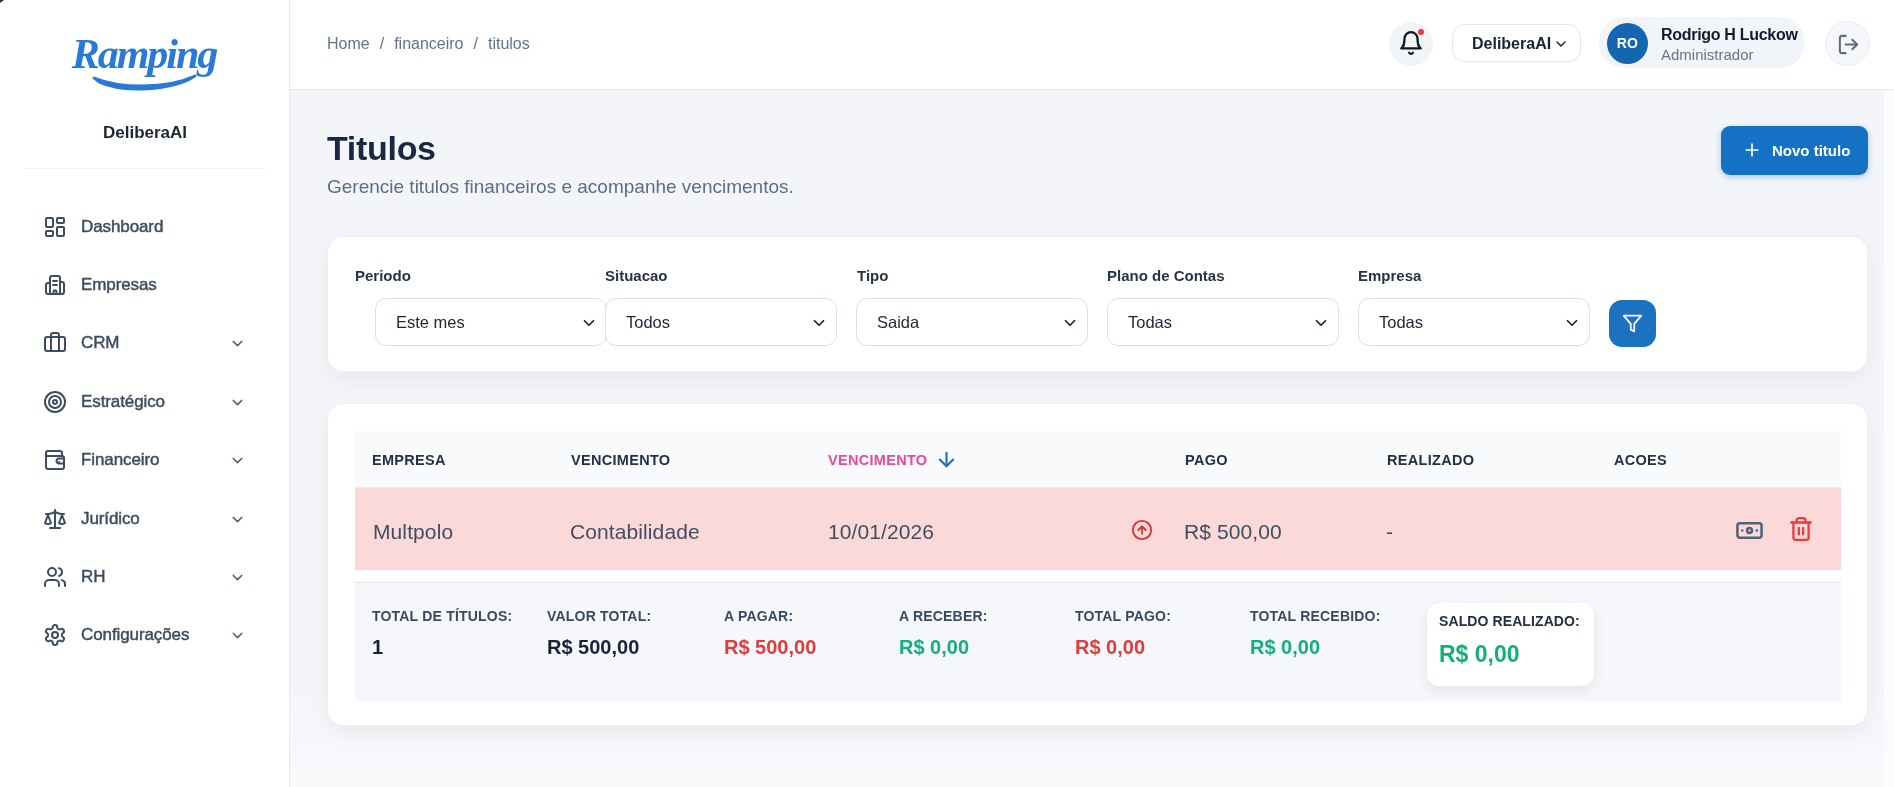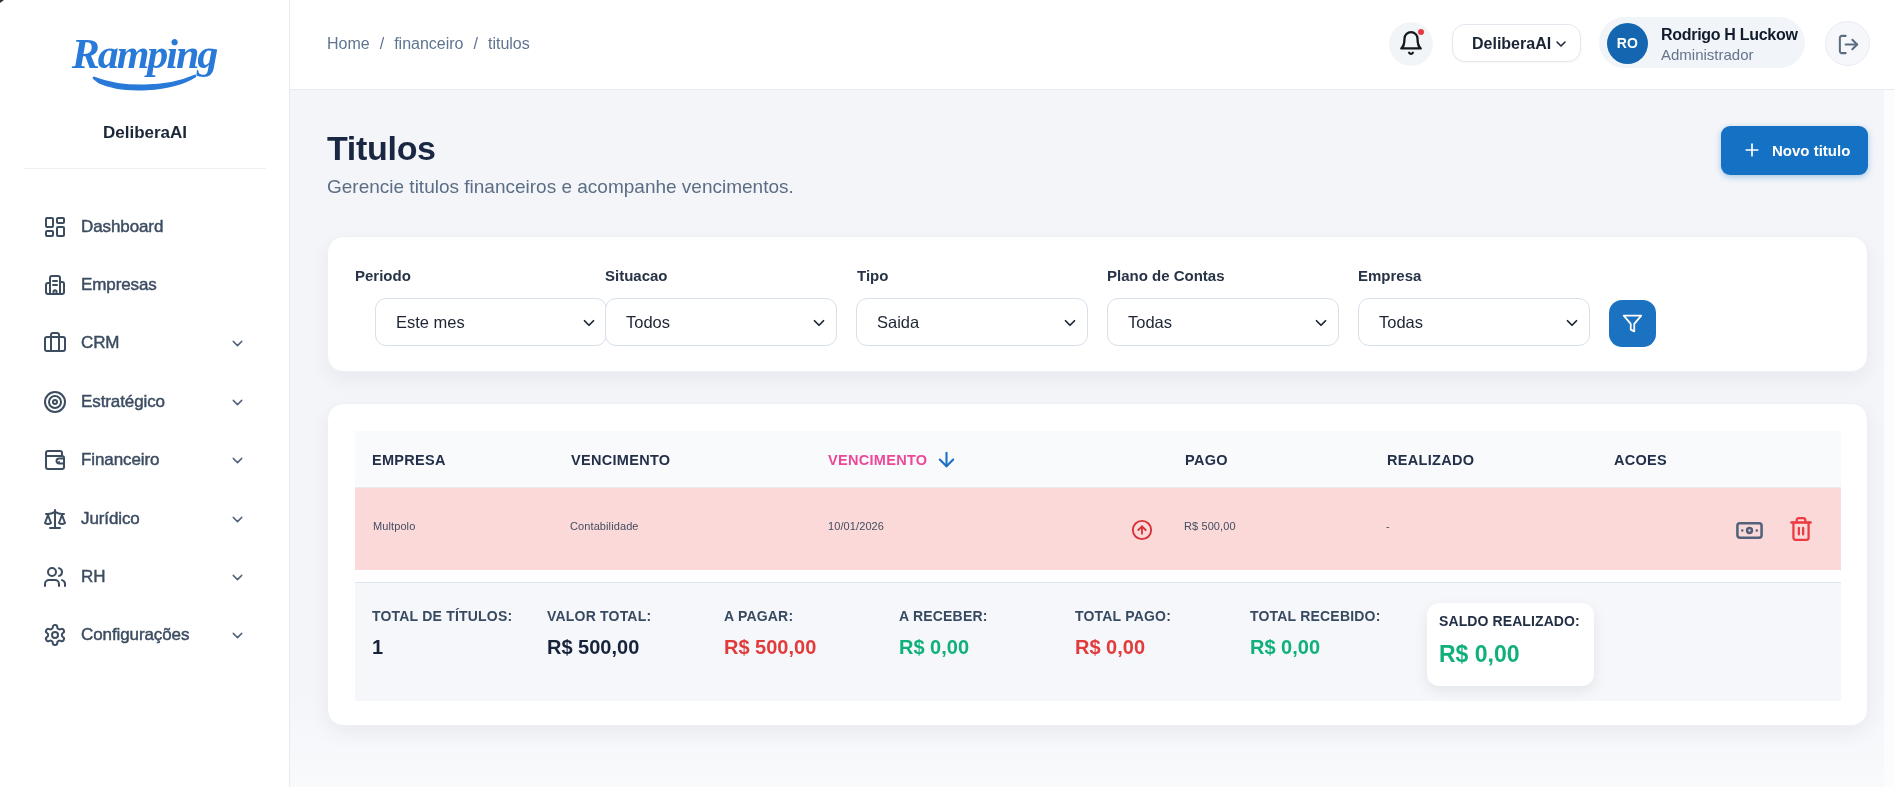--- a/index.html
+++ b/index.html
@@ -55,21 +55,21 @@
   .fsel { top:298px; width:232px; height:48px; border:1px solid #d8e0ea; border-radius:11px; background:#fff; }
   .fsel .v { position:absolute; left:20px; top:14px; font-size:16.5px; color:#1d2534; }
   .fsel svg { position:absolute; right:8px; top:15px; }
   #fbtn { left:1609px; top:300px; width:47px; height:47px; border-radius:13px; background:#1b72c1; }
   #fbtn svg { position:absolute; left:13px; top:13px; }
 
   #tcard { left:327px; top:403px; width:1541px; height:323px; }
   #thead { left:355px; top:431px; width:1486px; height:57px; background:#f8fafc; border-bottom:1px solid #e7ecf2; }
   .hcell { top:452px; font-size:14.5px; font-weight:bold; color:#24304a; letter-spacing:.3px; }
   #row1 { left:355px; top:488px; width:1486px; height:82px; background:#fbd9d9; }
-  .rcell { top:520px; font-size:11px; color:#414e61; letter-spacing:.1px; }
+  .rcell { top:520px; font-size:21px; color:#414e61; letter-spacing:.1px; }
   #tsep { left:355px; top:582px; width:1486px; height:1px; background:#dfe5ed; }
   #totals { left:355px; top:583px; width:1486px; height:118px; background:#f5f7fa; }
   .tlabel { top:608px; font-size:14px; font-weight:bold; color:#384a61; letter-spacing:.2px; }
   .tval { top:636px; font-size:20px; font-weight:bold; color:#17233b; }
   .red { color:#e23b3b; }
   .green { color:#10b07b; }
   #scard { left:1427px; top:603px; width:167px; height:83px; background:#fff; border-radius:12px; box-shadow:0 5px 14px rgba(15,23,42,.08); }
 </style>
 </head>
 <body>

